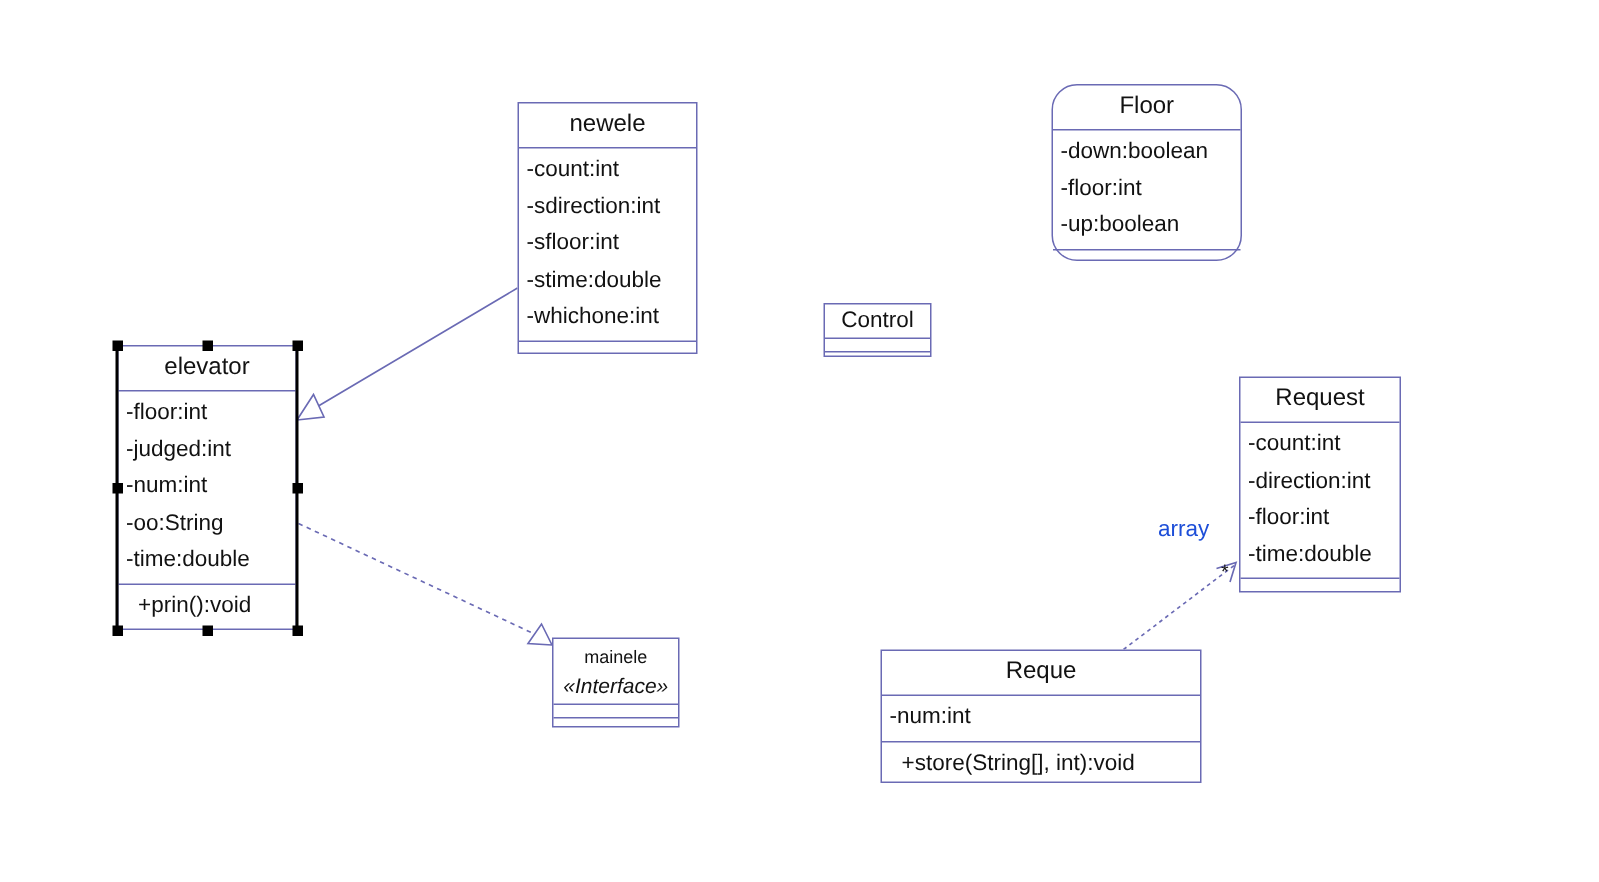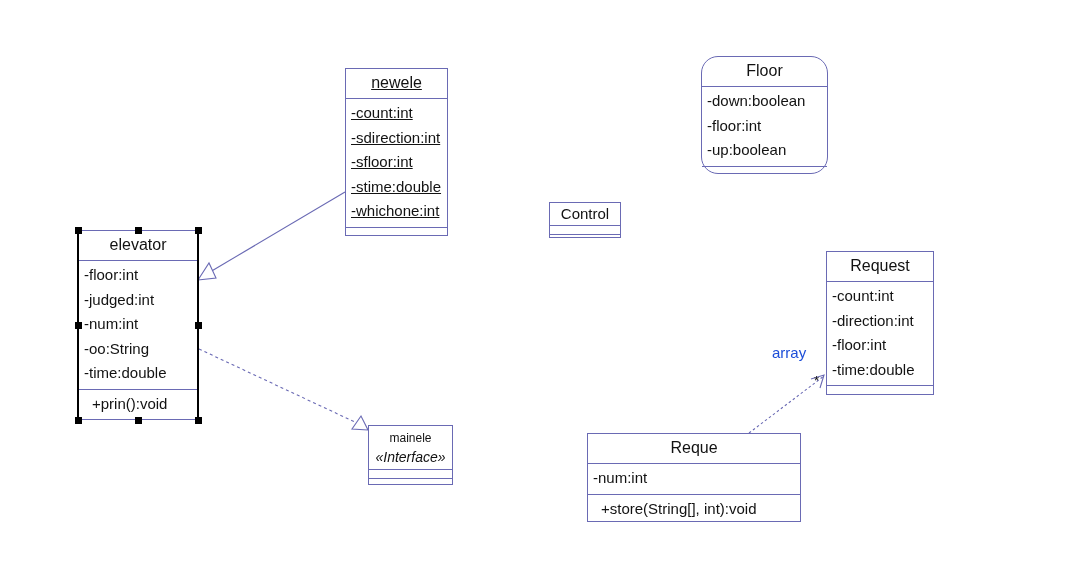--- a/index.html
+++ b/index.html
@@ -149,21 +149,21 @@
   <div class="sel-edge" style="left:197px; top:230px; width:2px; height:190px;"></div>
   <div class="handle" style="left:75px;  top:227px;"></div>
   <div class="handle" style="left:135px; top:227px;"></div>
   <div class="handle" style="left:195px; top:227px;"></div>
   <div class="handle" style="left:75px;  top:322px;"></div>
   <div class="handle" style="left:195px; top:322px;"></div>
   <div class="handle" style="left:75px;  top:417px;"></div>
   <div class="handle" style="left:135px; top:417px;"></div>
   <div class="handle" style="left:195px; top:417px;"></div>
 
-  <div class="uml-class" id="cls-newele" style="left:345px; top:68px; width:103px; height:168px;text-decoration:underline;">
+  <div class="uml-class" id="cls-newele" style="left:345px; top:68px; width:120px; height:168px;">
     <div class="compartment name-compartment">newele</div>
     <div class="compartment member-compartment">
       <span class="member">-count:int</span>
       <span class="member">-sdirection:int</span>
       <span class="member">-sfloor:int</span>
       <span class="member">-stime:double</span>
       <span class="member">-whichone:int</span>
     </div>
     <div class="compartment empty-compartment"></div>
   </div>

